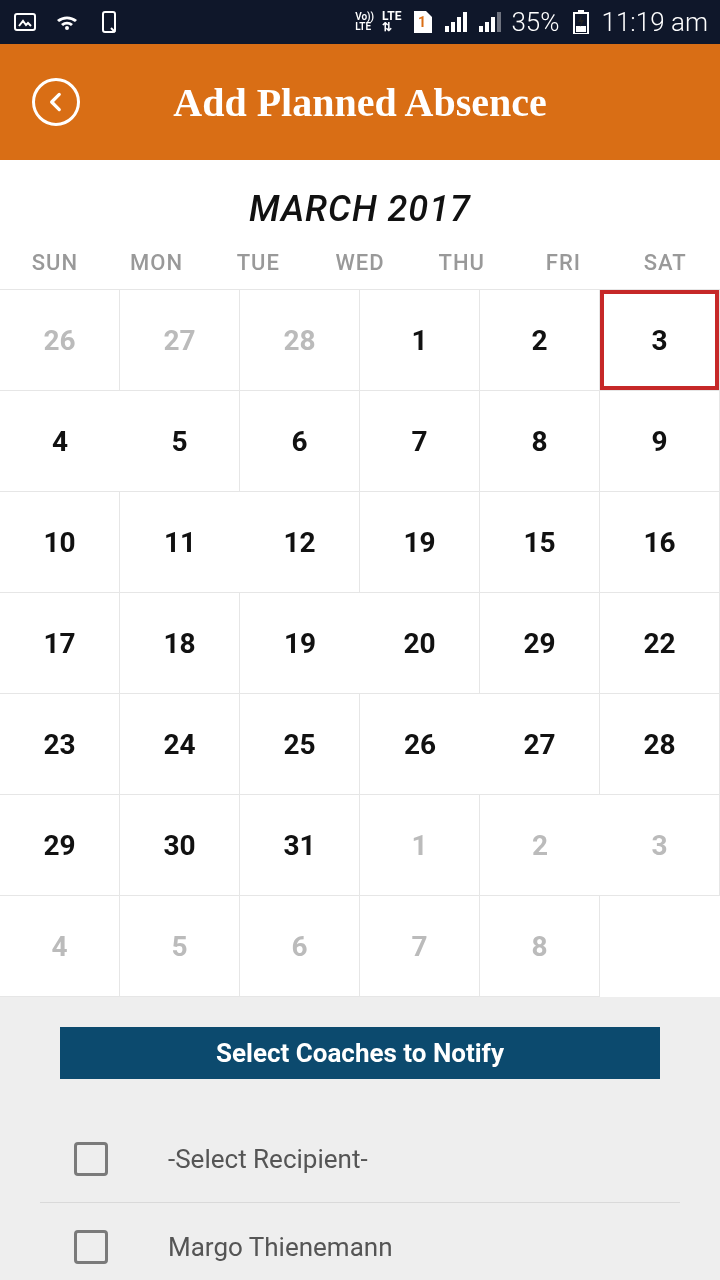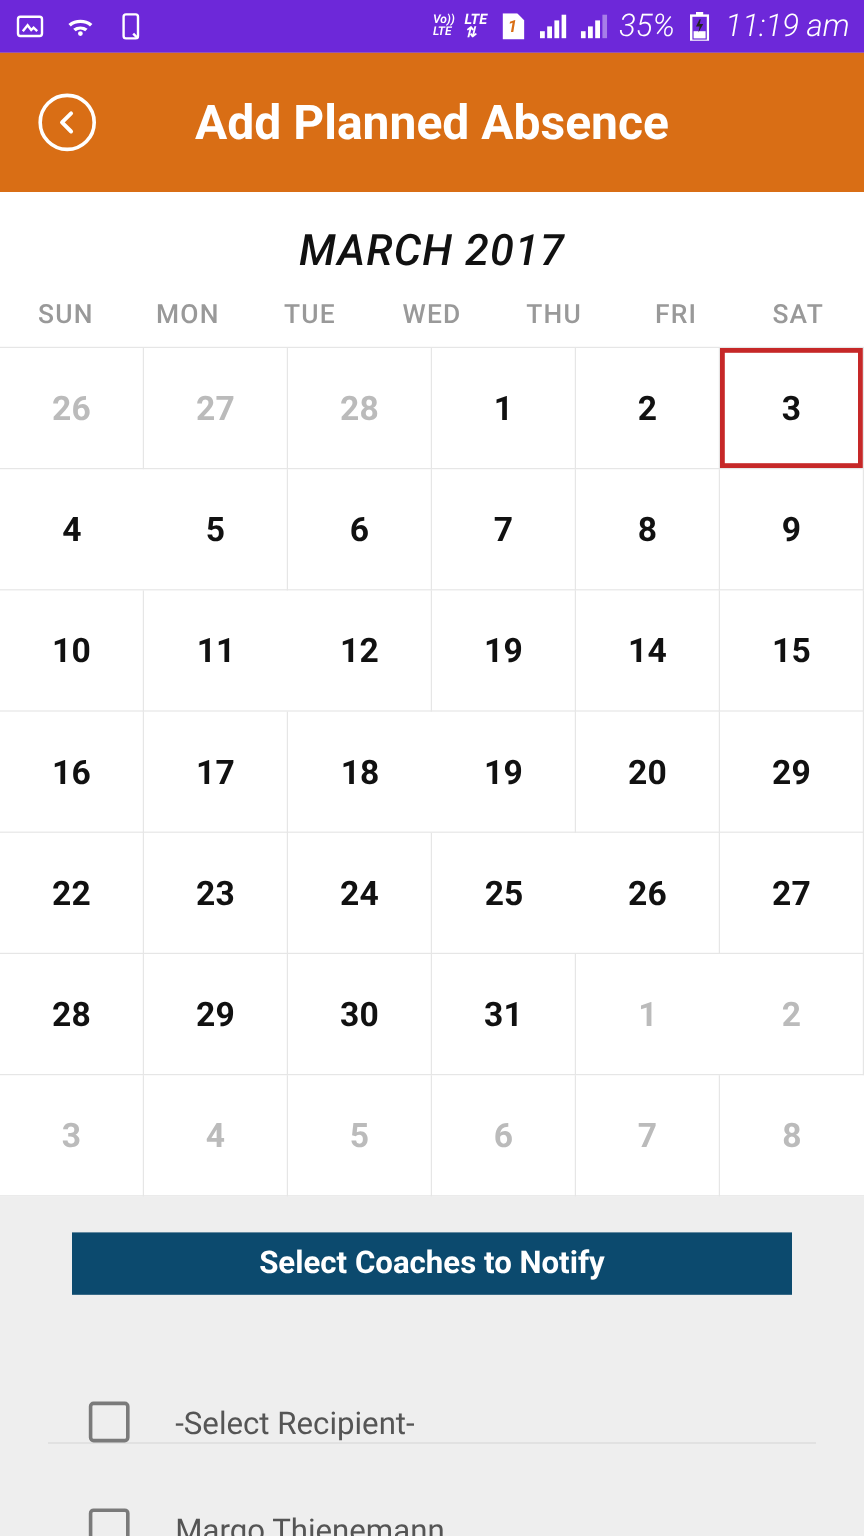--- a/index.html
+++ b/index.html
@@ -1,38 +1,38 @@
 <!DOCTYPE html>
 <html><head>
   <meta charset="utf-8">
   <style>
     * { margin: 0; padding: 0; box-sizing: border-box; }
     body { font-family: -apple-system, BlinkMacSystemFont, "Segoe UI", Roboto, Helvetica, Arial, sans-serif; width: 720px; height: 1280px; overflow: hidden; background: #eeeeee; }
 
     .status-bar {
-      background: #6d28d9;
+      background: #0f172a;
       height: 44px;
       display: flex;
       align-items: center;
       justify-content: space-between;
       padding: 0 12px;
       color: #ffffff;
-      font-style: italic;
     }
     .status-left { display: flex; gap: 16px; align-items: center; }
     .status-right { display: flex; gap: 8px; align-items: center; font-size: 26px; font-weight: 300; }
     .status-icon { width: 26px; height: 26px; display: inline-flex; align-items: center; justify-content: center; }
 
     .app-bar {
       background: #d96e15;
       height: 116px;
       display: flex;
       align-items: center;
       padding: 0 28px;
       position: relative;
+      font-family: Liberation Serif, serif;
     }
     .back-btn {
       width: 48px; height: 48px;
       border: 3px solid #ffffff;
       border-radius: 50%;
       display: flex; align-items: center; justify-content: center;
       position: absolute; left: 32px;
     }
     .app-title {
       flex: 1;
@@ -102,24 +102,24 @@
       height: 52px;
       display: flex;
       align-items: center;
       justify-content: center;
     }
     .recipients {
       margin: 36px 40px 0 40px;
     }
     .recipient {
       display: flex;
-      align-items: flex-end;
+      align-items: center;
       height: 88px;
       border-bottom: 1px solid #d9d9d9;
-      gap: 38px;
+      gap: 60px;
       padding-left: 34px;
     }
     .recipient:last-child { border-bottom: none; }
     .checkbox {
       width: 34px; height: 34px;
       border: 3px solid #7a7a7a;
       border-radius: 4px;
     }
     .recipient-label {
       font-size: 26px;
@@ -219,21 +219,20 @@
       <div class="day">4</div>
       <div class="day">5</div>
       <div class="day">6</div>
       <div class="day">7</div>
       <div class="day">8</div>
       <div class="day">9</div>
       <div class="day">10</div>
       <div class="day">11</div>
       <div class="day">12</div>
       <div class="day">19</div>
-      <div class="day">14</div>
       <div class="day">15</div>
       <div class="day">16</div>
       <div class="day">17</div>
       <div class="day">18</div>
       <div class="day">19</div>
       <div class="day">20</div>
       <div class="day">29</div>
       <div class="day">22</div>
       <div class="day">23</div>
       <div class="day">24</div>

